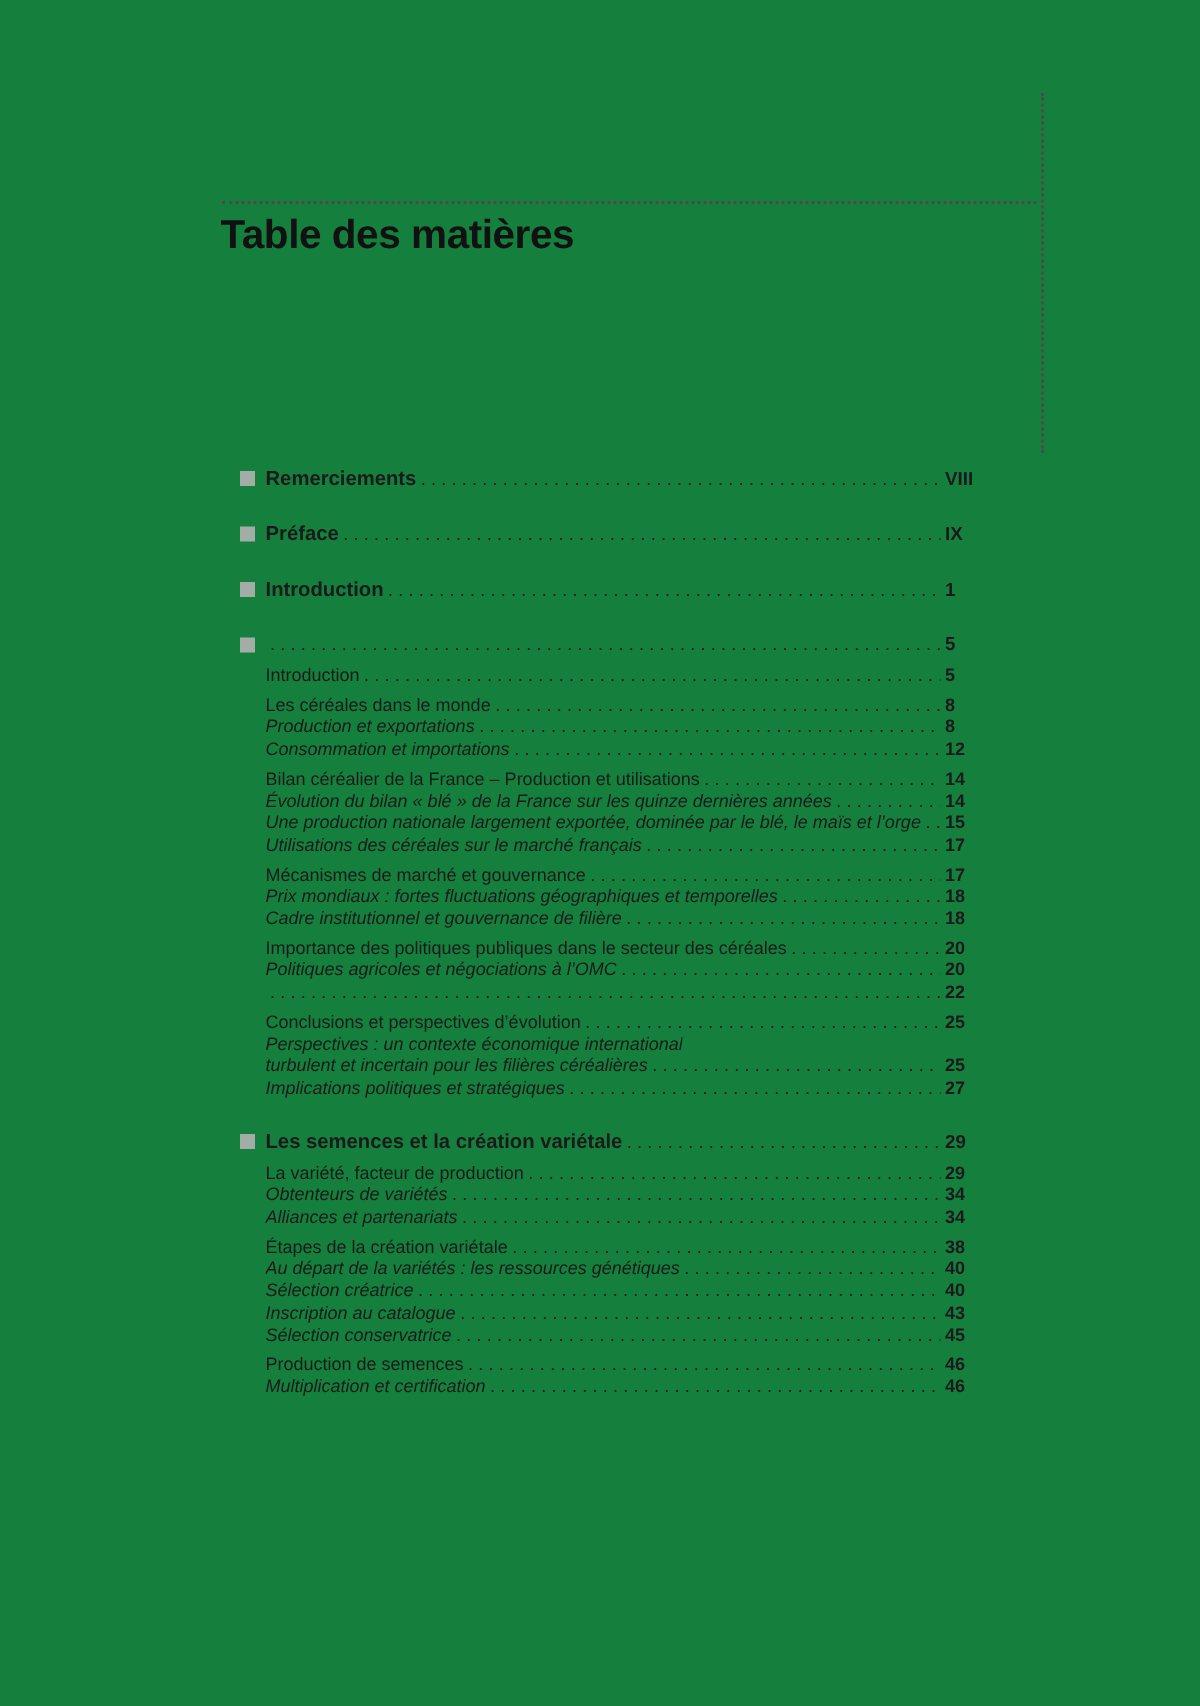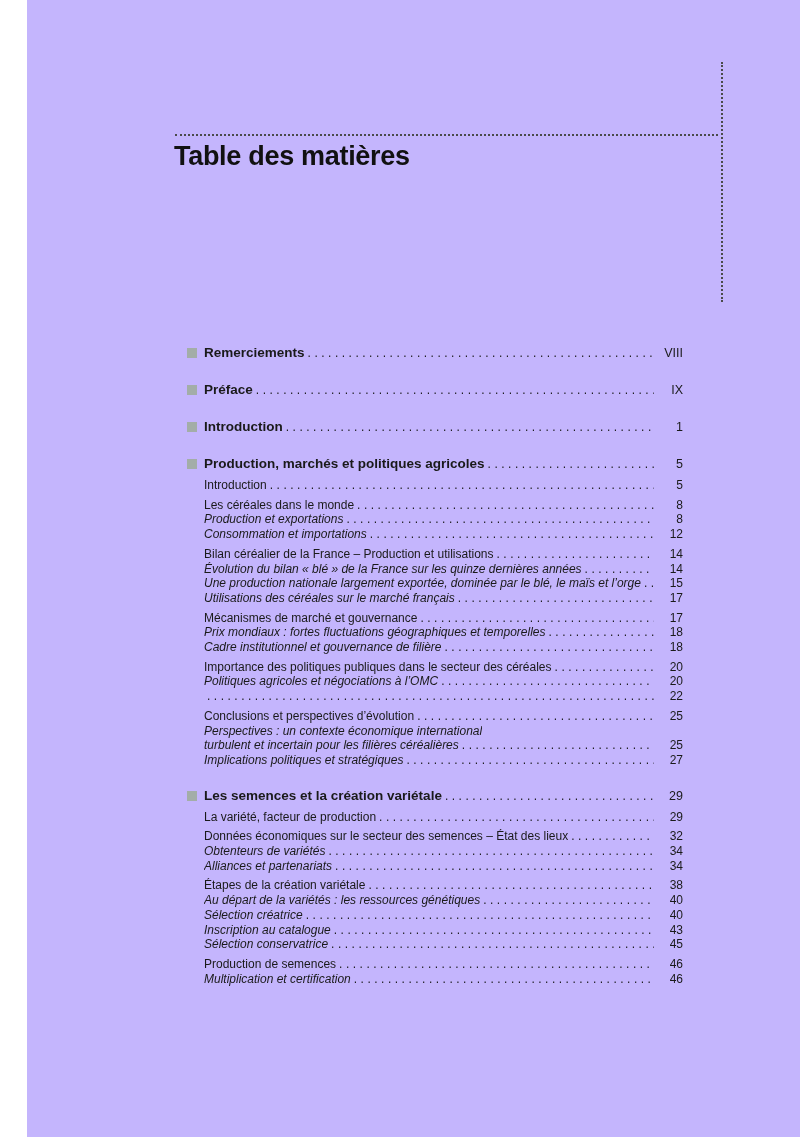--- a/index.html
+++ b/index.html
@@ -4,38 +4,38 @@
 <style>
   * { margin:0; padding:0; box-sizing:border-box; }
   html, body { width:800px; height:1137px; }
   body {
     font-family:"Liberation Sans", sans-serif;
     background:#ffffff;
     color:#1a1a1a;
     position:relative;
     overflow:hidden;
   }
-  .page { position:absolute; inset:0; background:#c4b5fd;margin-left:27px; }
+  .page { position:absolute; inset:0; background:#15803d; }
 
   .rule-top {
     position:absolute; left:148px; top:134px; width:543px; height:0;
     border-top:2px dotted #4a4a4a;
   }
   .rule-right {
     position:absolute; left:694px; top:62px; height:240px; width:0;
     border-left:2px dotted #4a4a4a;
   }
 
   .title {
     position:absolute; left:147px; top:141px;
     font-size:27px; font-weight:bold; letter-spacing:-0.3px; color:#111;
   }
 
   .toc {
-    position:absolute; left:160px; top:344px; width:496px;
+    position:absolute; left:160px; top:310px; width:496px;
   }
   .row {
     display:flex; align-items:baseline;
     font-size:12px; line-height:14.7px;
   }
   .row.plain, .row.italic { padding-left:17px; }
   .row.italic .label { font-style:italic; }
   .row.h1 {
     font-size:13.5px; font-weight:bold; line-height:17px;
     margin-top:19px; margin-bottom:2px;
@@ -51,22 +51,22 @@
   .label { white-space:nowrap; overflow:hidden; }
   .dots {
     flex:1 1 0; min-width:10px; overflow:hidden; white-space:nowrap;
     margin:0 3px; font-size:12px; font-weight:normal; font-style:normal;
   }
   .dots::after {
     content:"........................................................................................................................";
     letter-spacing:3.5px;
   }
   .pnum {
-    flex:none; min-width:26px; text-align:right;
-    font-weight:normal; font-style:normal;
+    flex:none; min-width:26px; text-align:left;
+    font-weight:bold; font-style:normal;
   }
   .row.h1 .pnum { font-size:12.5px; }
 </style>
 </head>
 <body>
 
 <div class="page">
   <div class="rule-top"></div>
   <div class="rule-right"></div>
   <h1 class="title">Table des matières</h1>
@@ -84,21 +84,20 @@
         <span class="pnum">IX</span>
       </div>
       <div class="row h1">
         <span class="bullet" style="background: rgb(163, 173, 168);"></span>
         <span class="label">Introduction</span>
         <span class="dots"></span>
         <span class="pnum">1</span>
       </div>
       <div class="row h1">
         <span class="bullet" style="background: rgb(163, 173, 168);"></span>
-        <span class="label">Production, marchés et politiques agricoles</span>
         <span class="dots"></span>
         <span class="pnum">5</span>
       </div>
       <div class="row plain sp">
         <span class="label">Introduction</span>
         <span class="dots"></span>
         <span class="pnum">5</span>
       </div>
       <div class="row plain sp">
         <span class="label">Les céréales dans le monde</span>
@@ -185,25 +184,20 @@
       <div class="row h1">
         <span class="bullet" style="background: rgb(163, 173, 168);"></span>
         <span class="label">Les semences et la création variétale</span>
         <span class="dots"></span>
         <span class="pnum">29</span>
       </div>
       <div class="row plain sp">
         <span class="label">La variété, facteur de production</span>
         <span class="dots"></span>
         <span class="pnum">29</span>
-      </div>
-      <div class="row plain sp">
-        <span class="label">Données économiques sur le secteur des semences – État des lieux</span>
-        <span class="dots"></span>
-        <span class="pnum">32</span>
       </div>
       <div class="row italic">
         <span class="label">Obtenteurs de variétés</span>
         <span class="dots"></span>
         <span class="pnum">34</span>
       </div>
       <div class="row italic">
         <span class="label">Alliances et partenariats</span>
         <span class="dots"></span>
         <span class="pnum">34</span>

